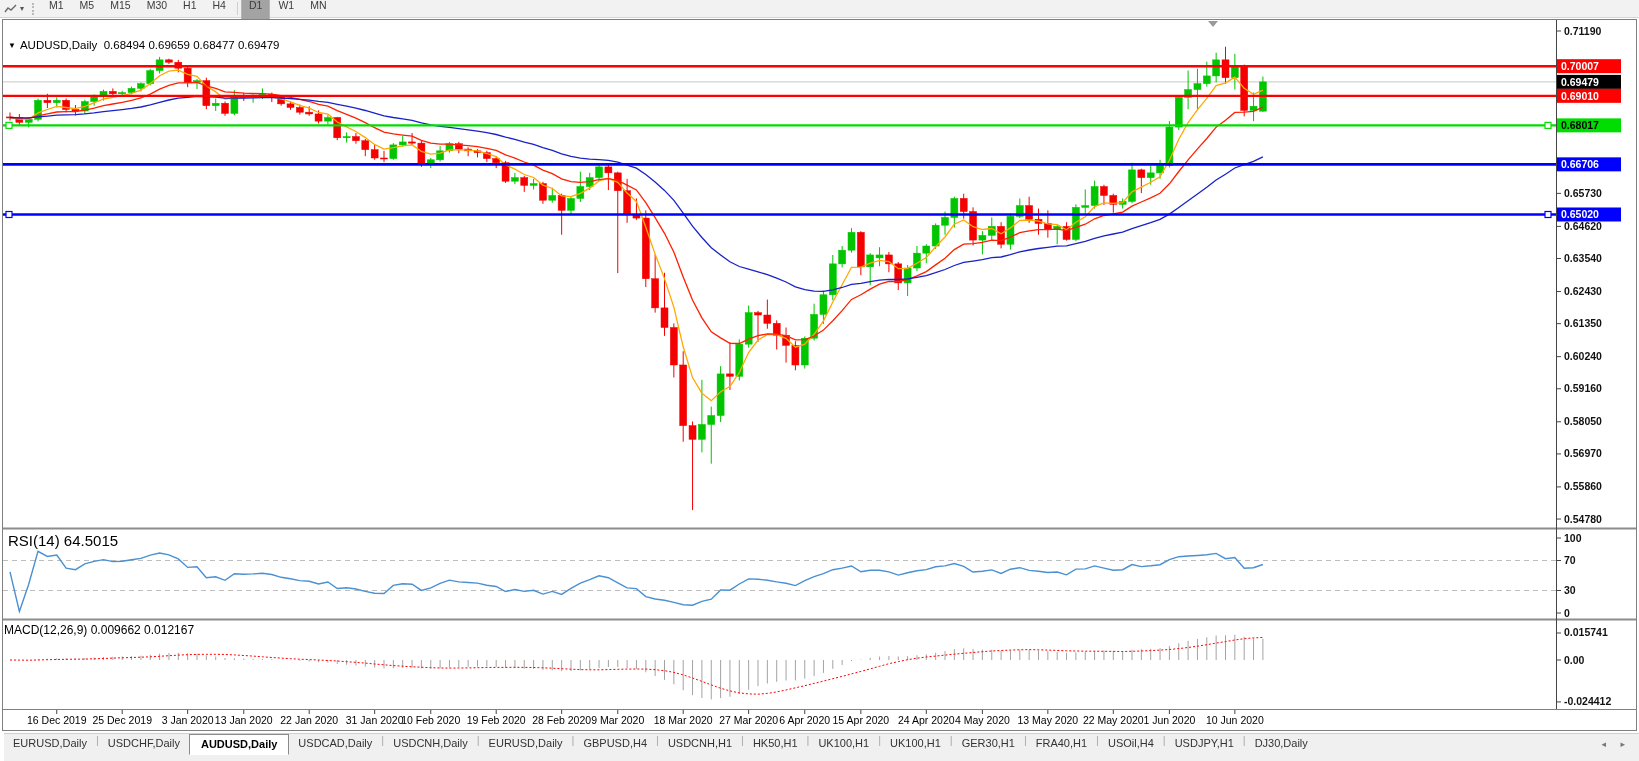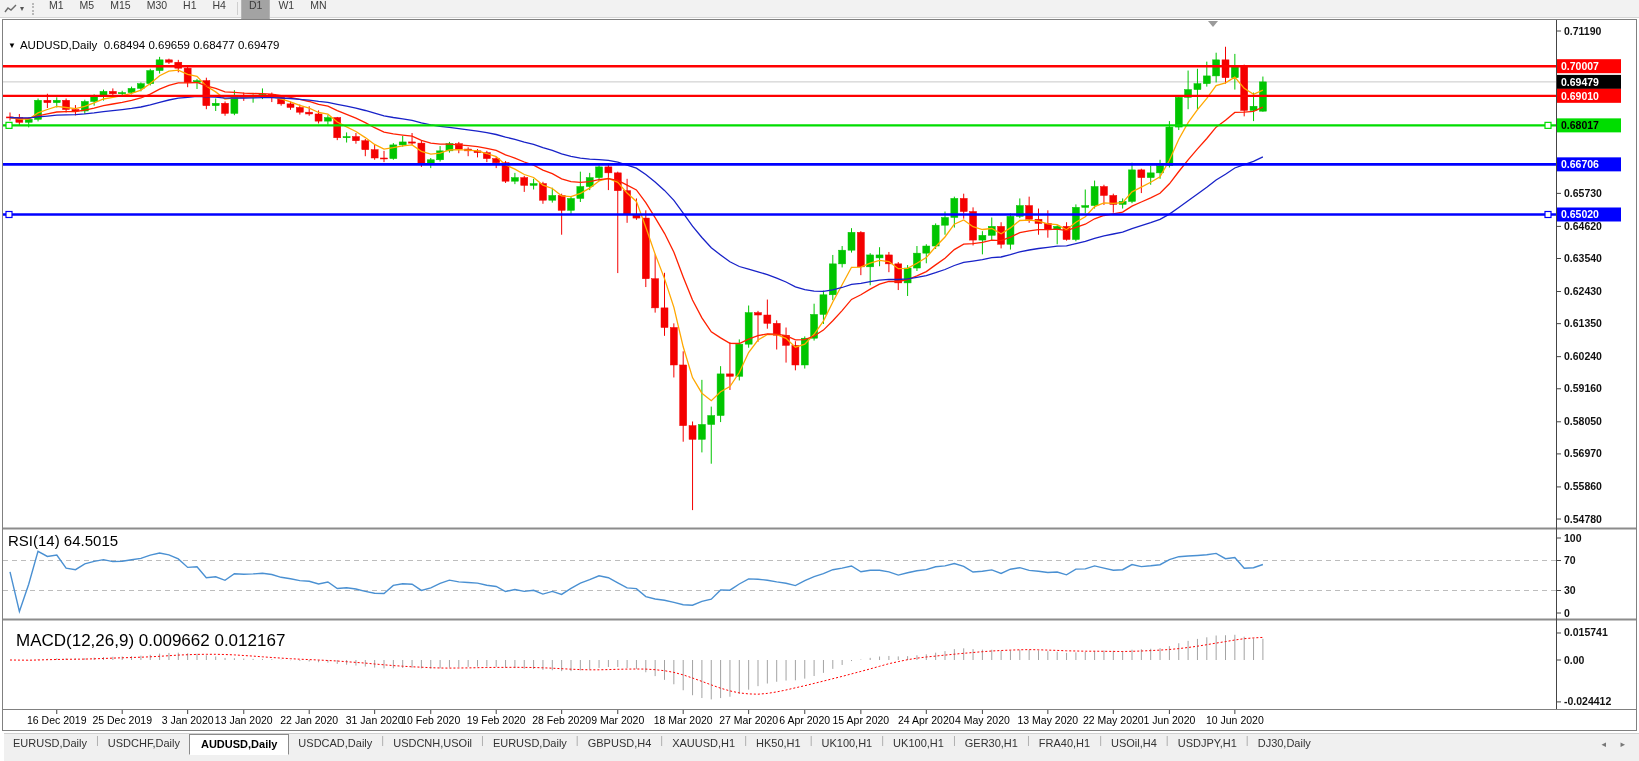--- a/index.html
+++ b/index.html
@@ -15,21 +15,21 @@
   .tf-sep { width:1px; height:13px; background:#cfcfcf; margin:0 3px; }
   .tf-btn { font-size:10.5px; color:#3c3c3c; padding:1px 7px; height:24px; line-height:13px;
     border:1px solid transparent; cursor:default; }
   .tf-btn.active { background:#a3a3a3; border:1px solid #b5b5b5; }
   
   #chartwin { position:absolute; left:2px; top:19px; width:1635px; height:712px;
     background:#fff; border:1px solid #808080; }
   #chart-title { position:absolute; left:8px; top:39px; font-size:11.5px; color:#000; z-index:5; }
   #chart-title .tri { font-size:8px; margin-right:4px; position:relative; top:-1px; }
   #rsi-label { position:absolute; left:8px; top:532px; font-size:15px; color:#000; z-index:5; }
-  #macd-label { position:absolute; left:16px; top:623px; font-size:17px; color:#000; z-index:5;margin-top:8px; }
+  #macd-label { position:absolute; left:4px; top:623px; font-size:12px; color:#000; z-index:5; }
   #chart-svg { position:absolute; left:0; top:0; z-index:1; }
   
   #tabbar { position:absolute; left:4px; top:733px; width:1639px; height:28px;
     background:#f0f0f0; border-top:1px solid #d0d0d0; display:flex; align-items:flex-start; }
   .tab { font-size:11px; color:#333; padding:3px 9px 4px; white-space:nowrap; cursor:default; }
   .tab.active { background:#fff; border:1px solid #8a8a8a; border-bottom-color:#fff;
     font-weight:bold; color:#000; padding:3px 11px 4px; }
   .tab-sep { color:#aaa; font-size:11px; }
   #tab-arrows { position:absolute; right:8px; top:739px; font-size:9px; color:#777; letter-spacing:6px; }
 </style>
@@ -589,27 +589,27 @@
 <div id="rsi-label">RSI(14) 64.5015</div>
 <div id="macd-label">MACD(12,26,9) 0.009662 0.012167</div>
 
 <div id="tabbar">
     <span class="tab">EURUSD,Daily</span>
     <span class="tab-sep">|</span>
     <span class="tab">USDCHF,Daily</span>
     <span class="tab active">AUDUSD,Daily</span>
     <span class="tab">USDCAD,Daily</span>
     <span class="tab-sep">|</span>
-    <span class="tab">USDCNH,USOil</span>
+    <span class="tab">USDCNH,Daily</span>
     <span class="tab-sep">|</span>
     <span class="tab">EURUSD,Daily</span>
     <span class="tab-sep">|</span>
     <span class="tab">GBPUSD,H4</span>
     <span class="tab-sep">|</span>
-    <span class="tab">XAUUSD,H1</span>
+    <span class="tab">USDCNH,H1</span>
     <span class="tab-sep">|</span>
     <span class="tab">HK50,H1</span>
     <span class="tab-sep">|</span>
     <span class="tab">UK100,H1</span>
     <span class="tab-sep">|</span>
     <span class="tab">UK100,H1</span>
     <span class="tab-sep">|</span>
     <span class="tab">GER30,H1</span>
     <span class="tab-sep">|</span>
     <span class="tab">FRA40,H1</span>

